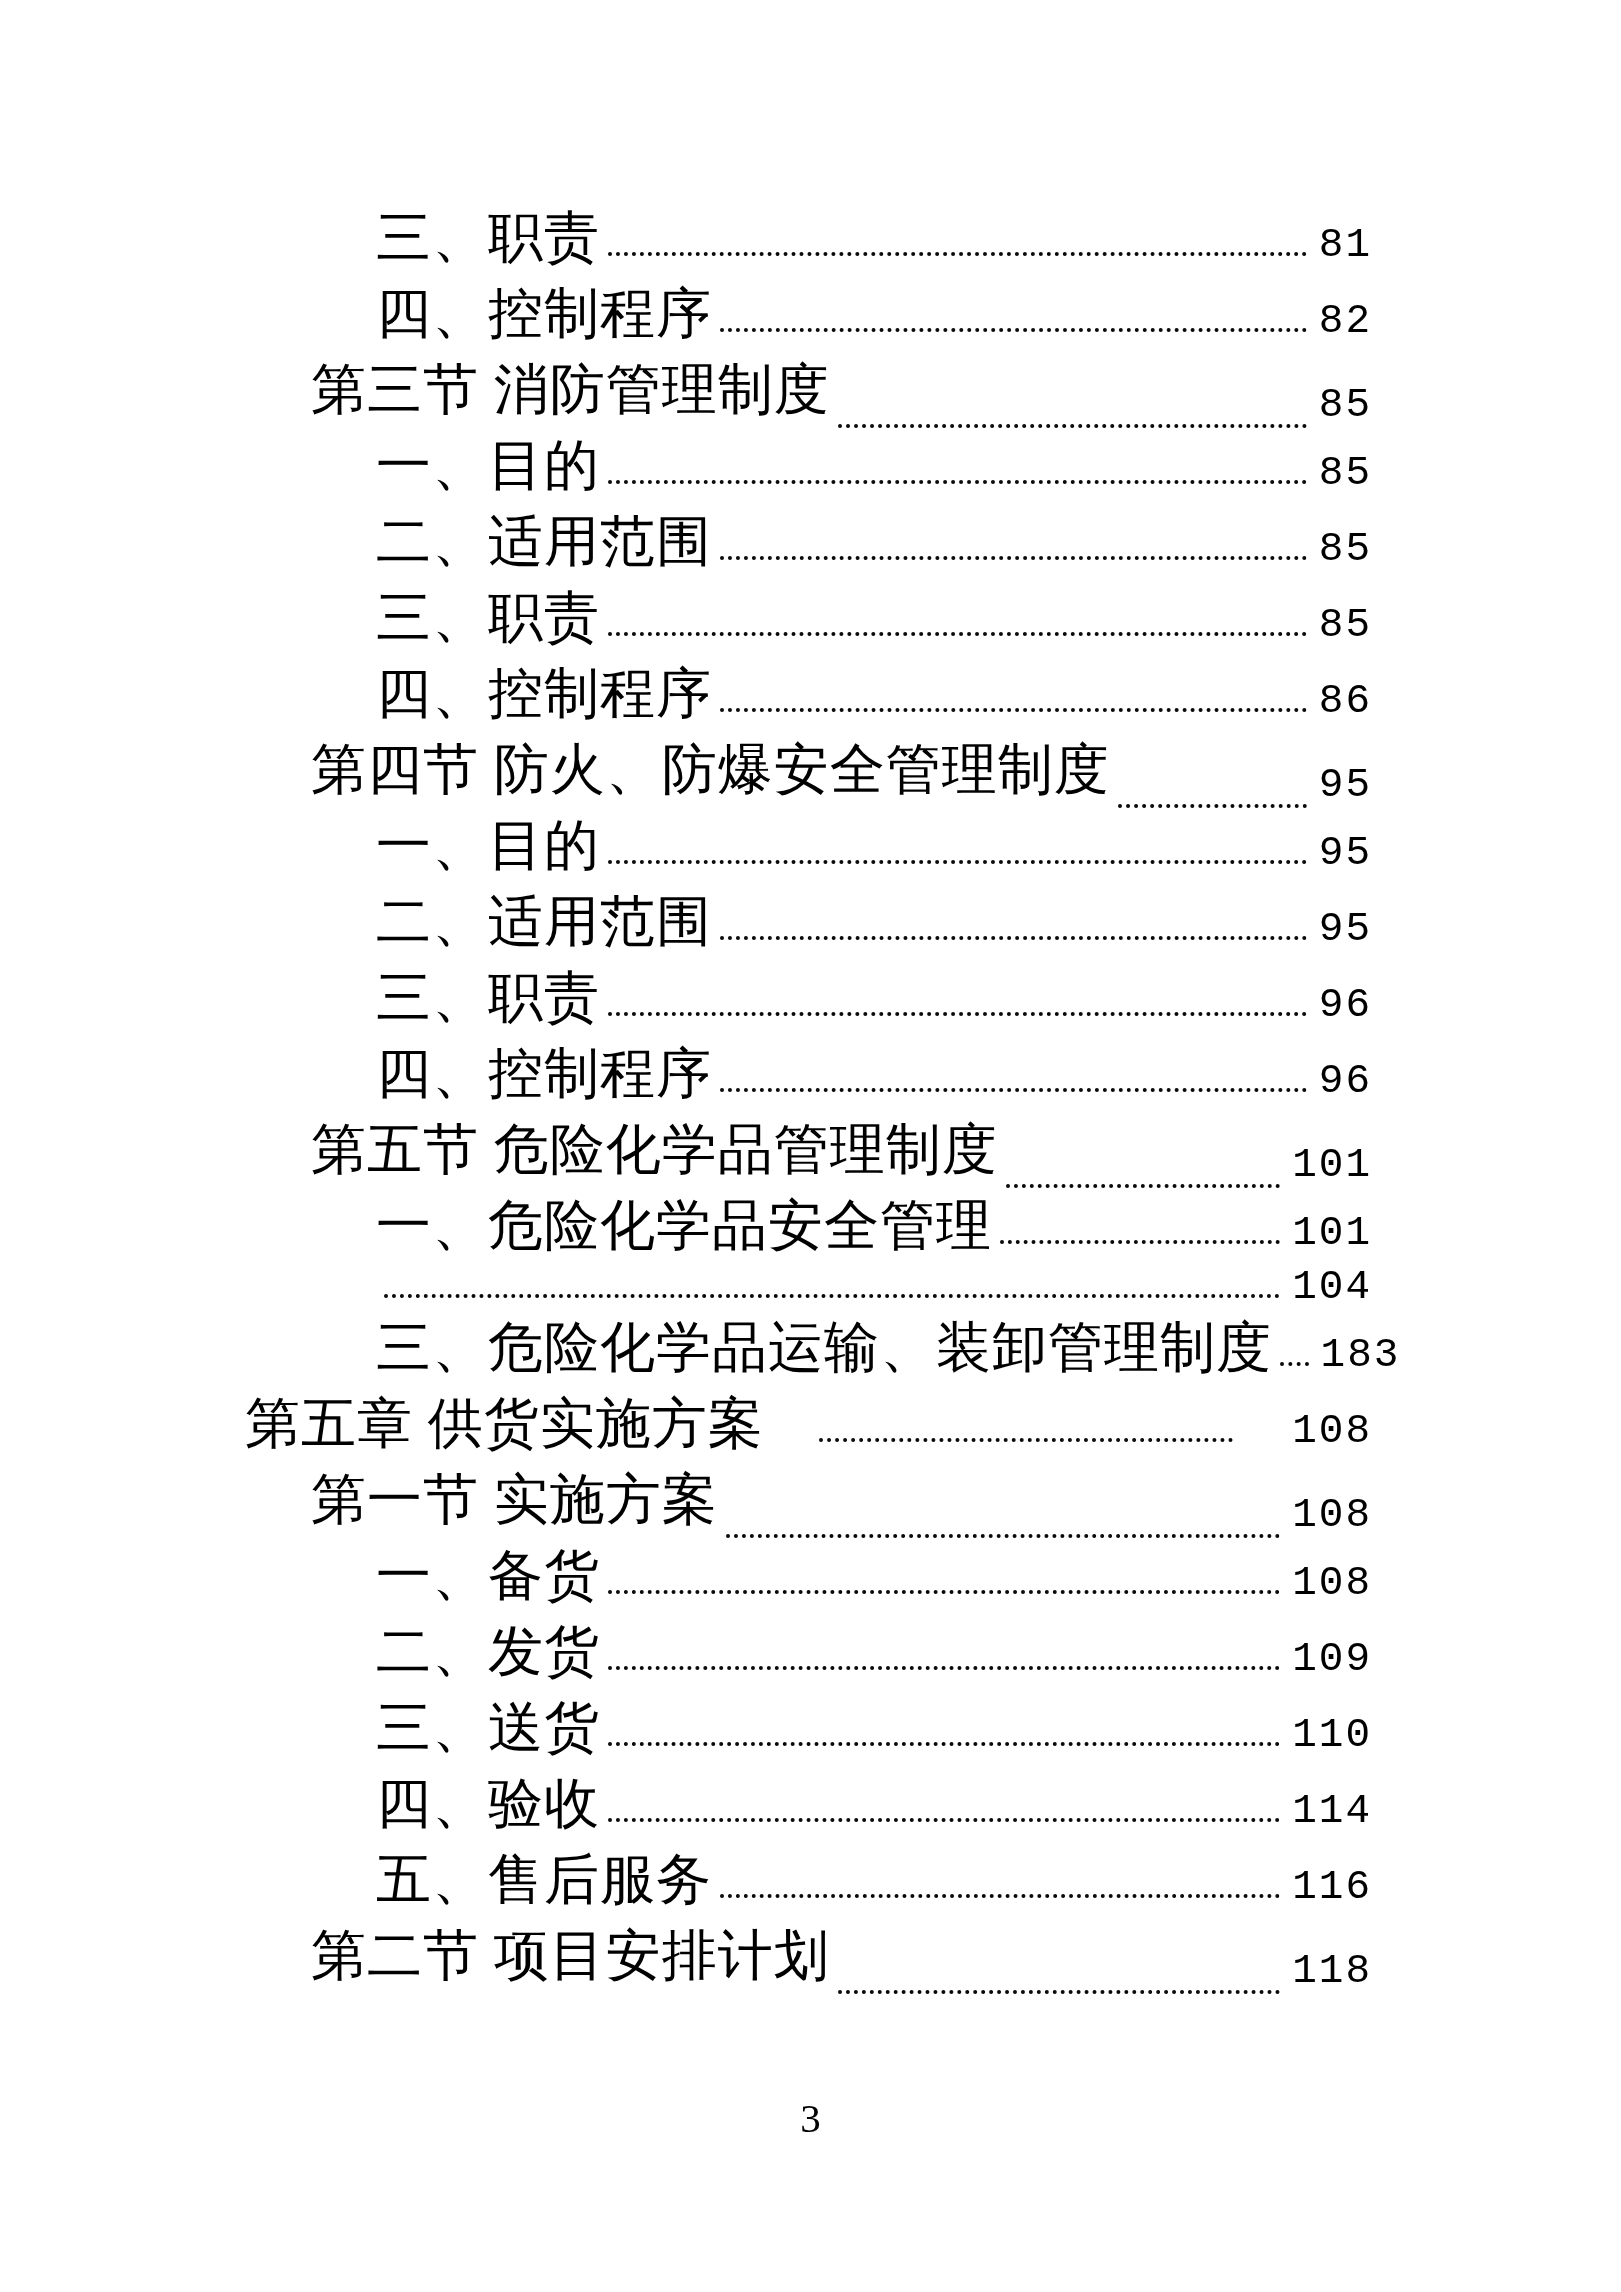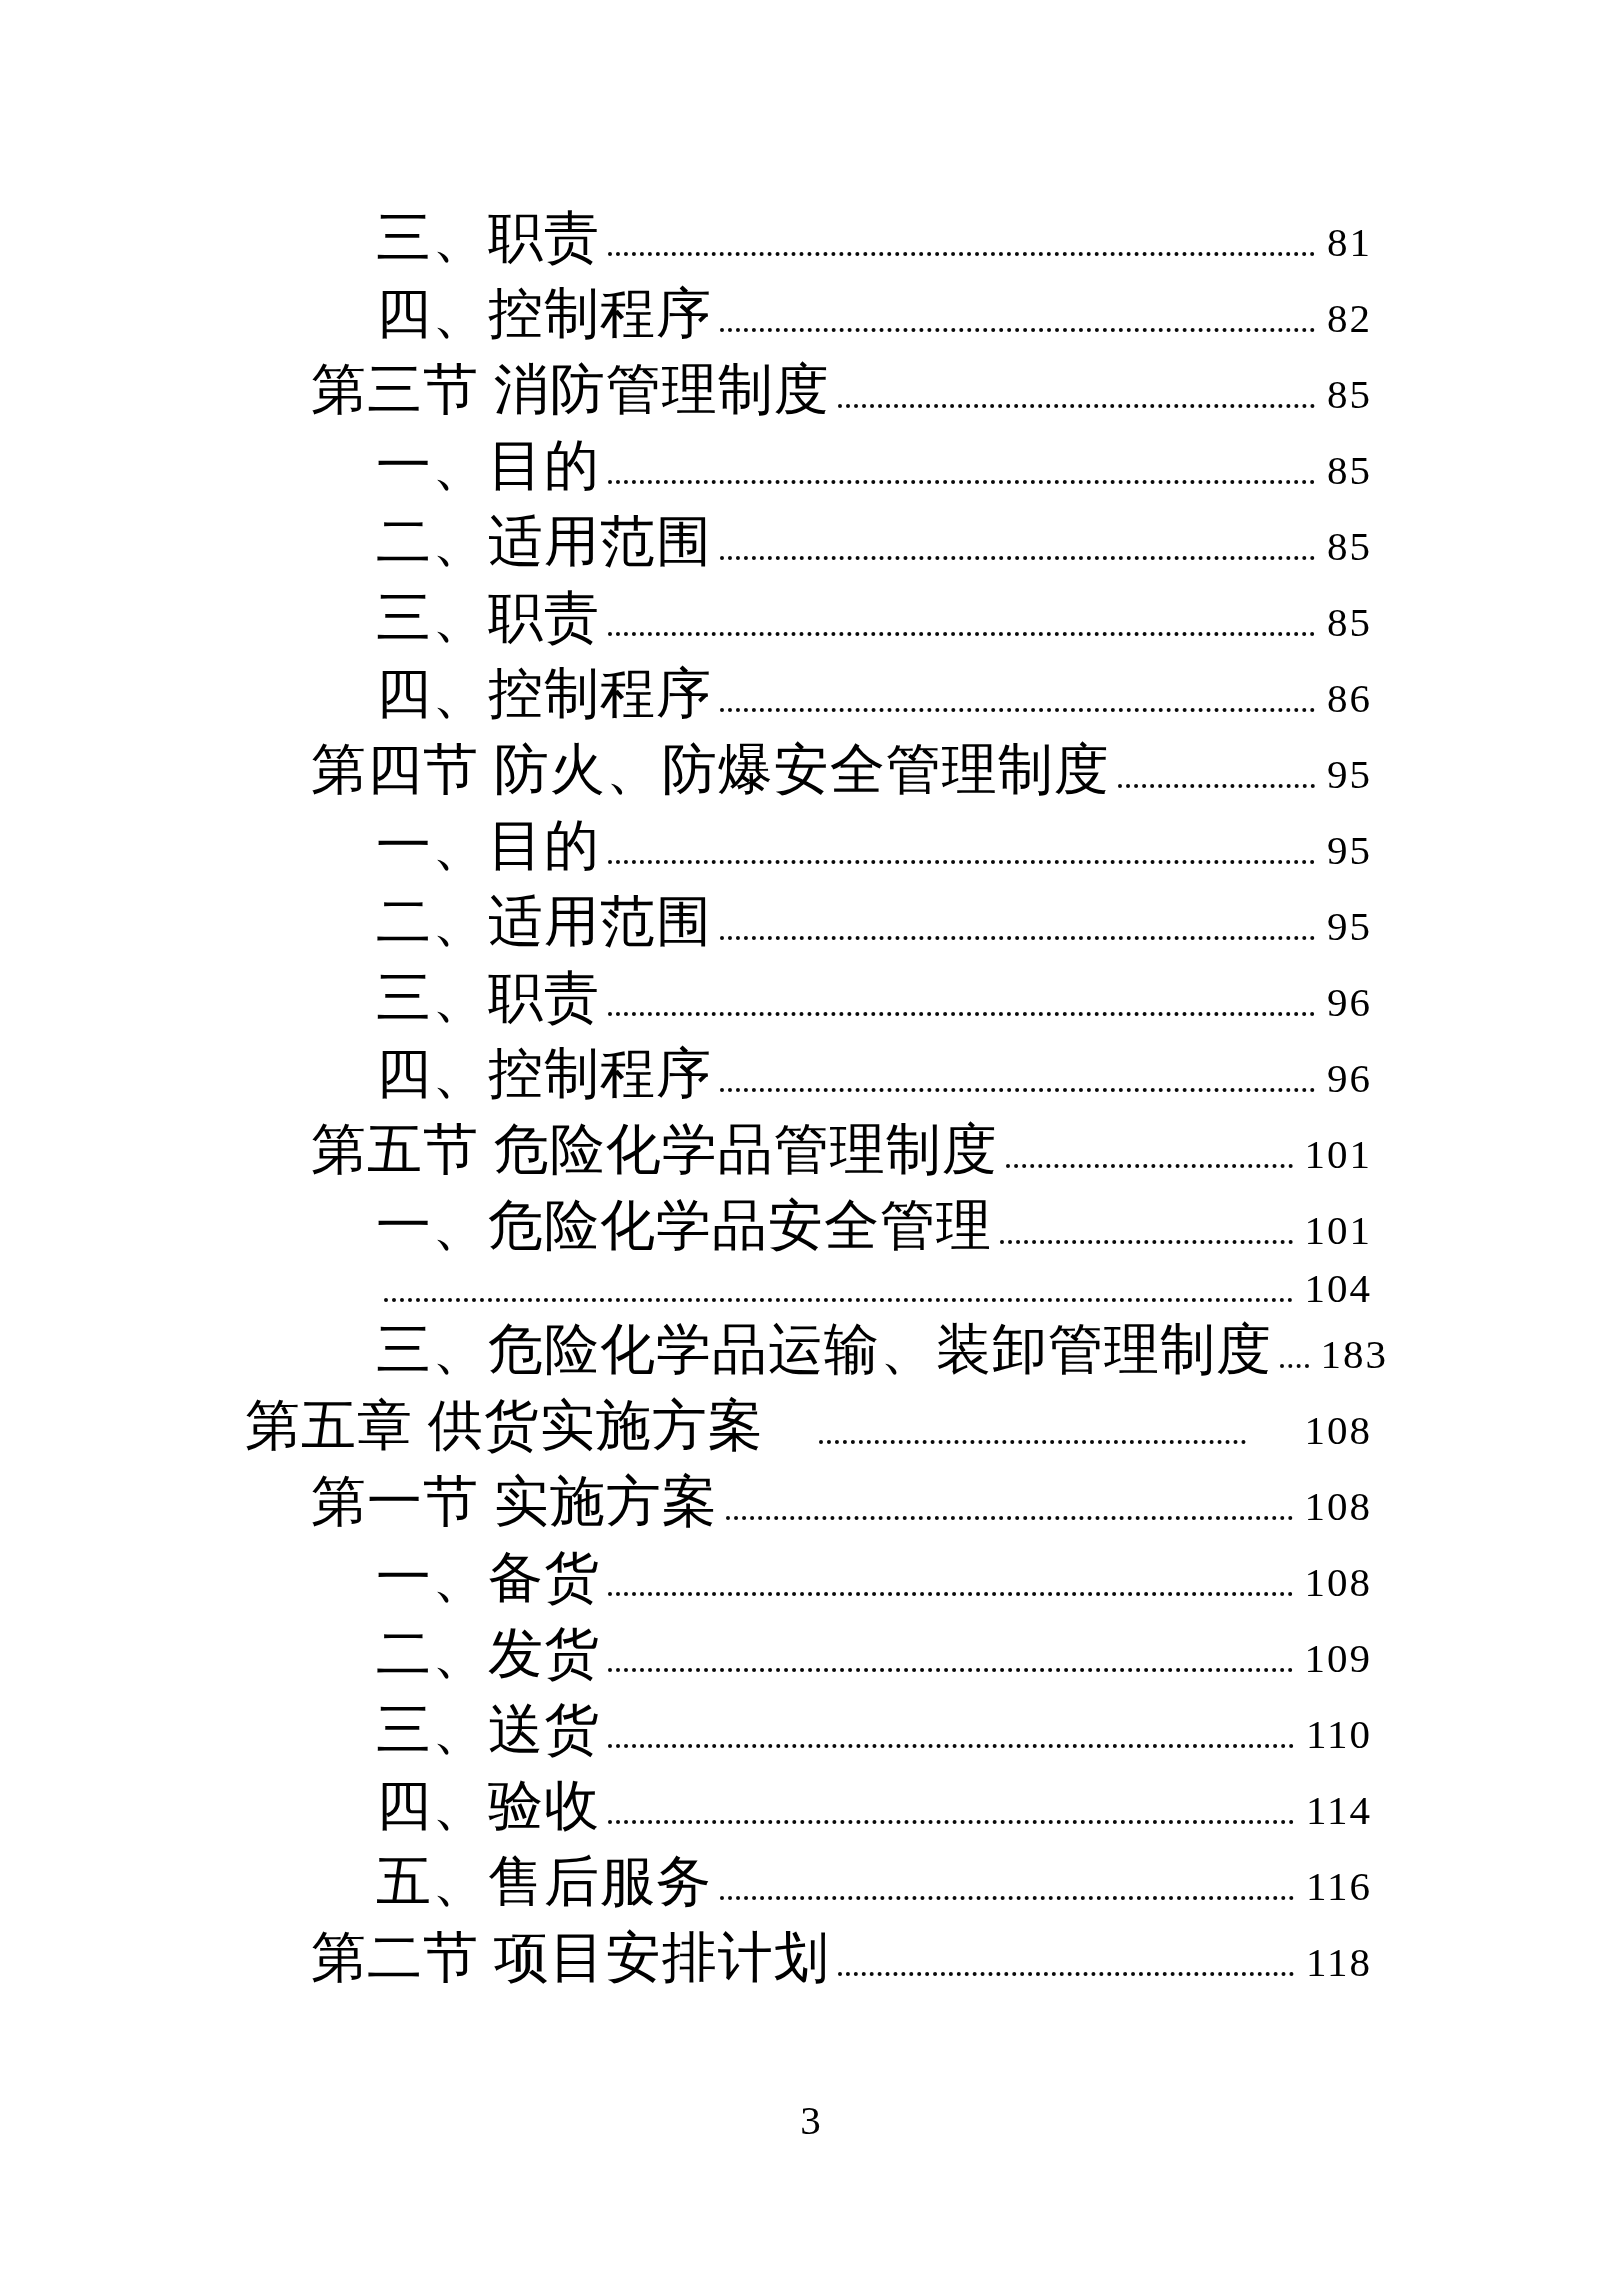--- a/index.html
+++ b/index.html
@@ -28,32 +28,32 @@
     display: flex;
     align-items: baseline;
   }
   .row .label {
     font-size: 55px;
     line-height: 76px;
     white-space: pre;
     letter-spacing: 1px;
   }
   .level-chapter { padding-left: 245px; gap: 47px; }
-  .level-section { padding-left: 311px; }
+  .level-section { padding-left: 311px; align-items: flex-end; }
   .level-item    { padding-left: 376px; }
   .leader {
     flex: 1;
     min-width: 29px;
     height: 0;
     border-bottom: 4.9px dotted #0a0a0a;
     margin-left: 7.8px;
     margin-right: 11.8px;
   }
   .pagenum {
-    font-family: Liberation Serif, serif;
+    font-family: Liberation Mono, monospace;
     font-size: 41px;
     letter-spacing: 2px;
   }
   .footer {
     margin-top: 102px;
     text-align: center;
   }
   .footer .pg {
     font-size: 41px;
     line-height: 45px;

